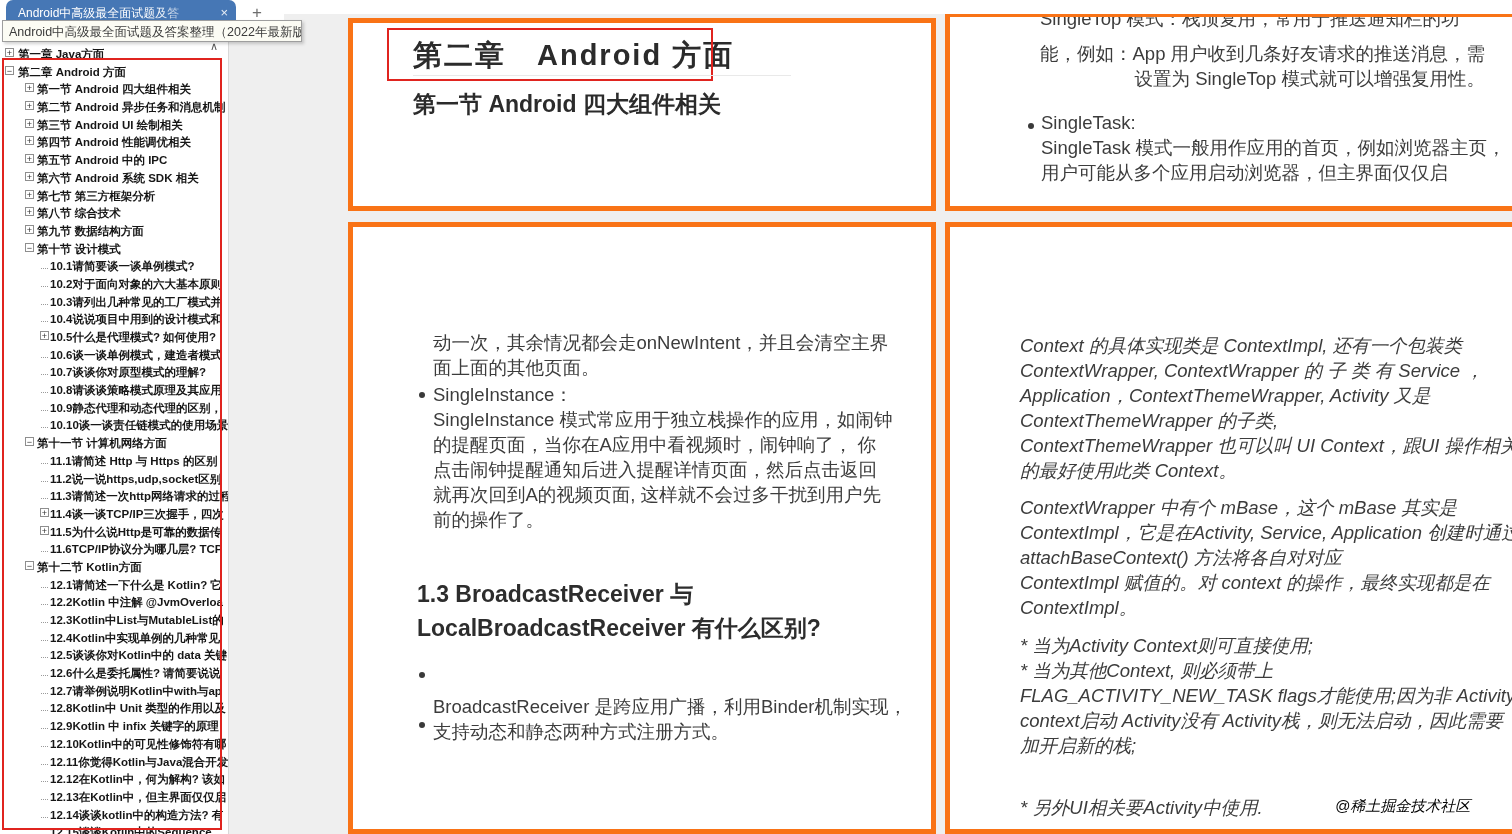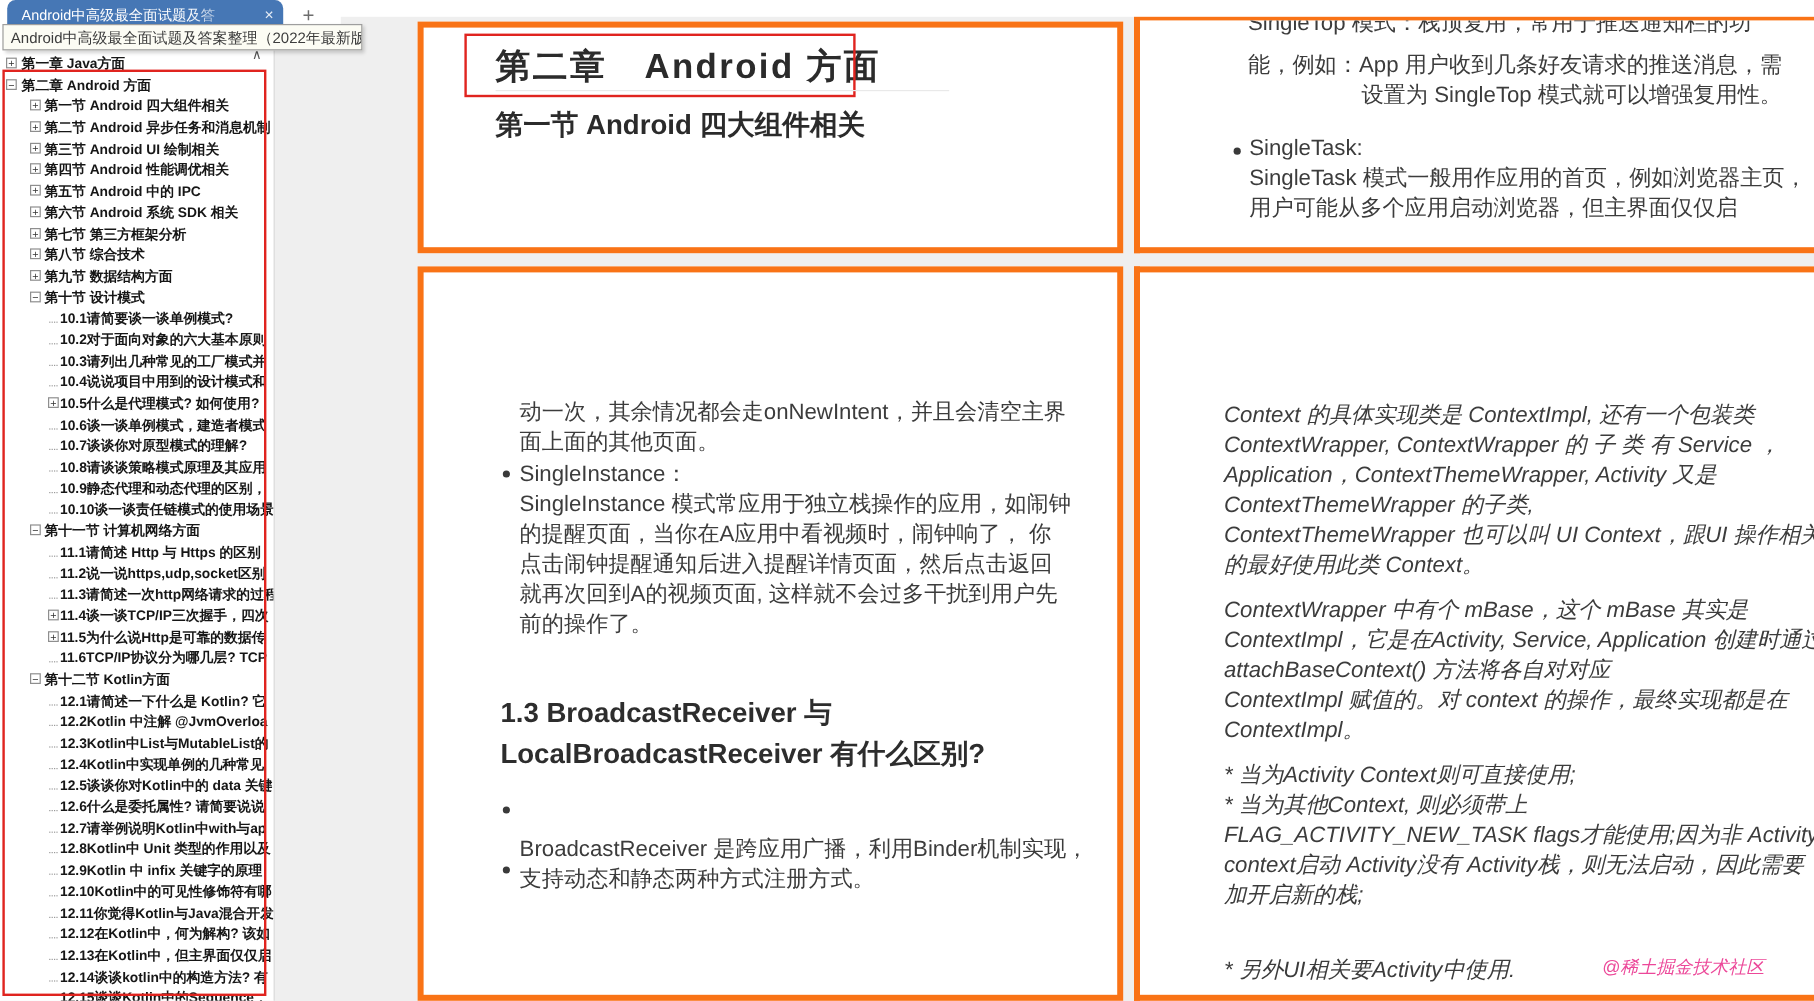--- a/index.html
+++ b/index.html
@@ -52,21 +52,21 @@
   .h2lines .tline{height:34px;line-height:34px;font-size:23px;font-weight:700;color:#2d2d2d;}
   .bhead{position:absolute;font-size:18.5px;line-height:25px;color:#3c3c3c;white-space:nowrap;}
   .bdot{position:absolute;width:6px;height:6px;border-radius:50%;background:#3a3a3a;}
 
   #chapter-box{left:34px;top:5px;width:322px;height:49px;border:2.5px solid #e0241f;}
   #chapter-title{left:60px;top:13px;font-size:29px;font-weight:700;color:#2b2b2b;
     letter-spacing:2px;white-space:nowrap;}
   #h1-underline{left:60px;top:52px;width:378px;height:1px;background:#e9e9e9;}
   #section-title{left:60px;top:66px;font-size:23px;font-weight:700;color:#2b2b2b;white-space:nowrap;}
 
-  #watermark{left:385px;top:570px;font-size:15px;color:#ec4899;white-space:nowrap;}
+  #watermark{left:385px;top:570px;font-size:15px;color:#000000;white-space:nowrap;}
   #clip-bottom{left:70px;top:600px;font-size:20px;font-weight:700;color:#2d2d2d;white-space:nowrap;}
 </style>
 </head>
 <body>
 
 <div class="page" id="page-c1">
   <div class="abs" id="chapter-title">第二章　Android 方面</div>
   <div class="abs" id="chapter-box"></div>
   <div class="abs" id="h1-underline"></div>
   <div class="abs" id="section-title">第一节 Android 四大组件相关</div>

